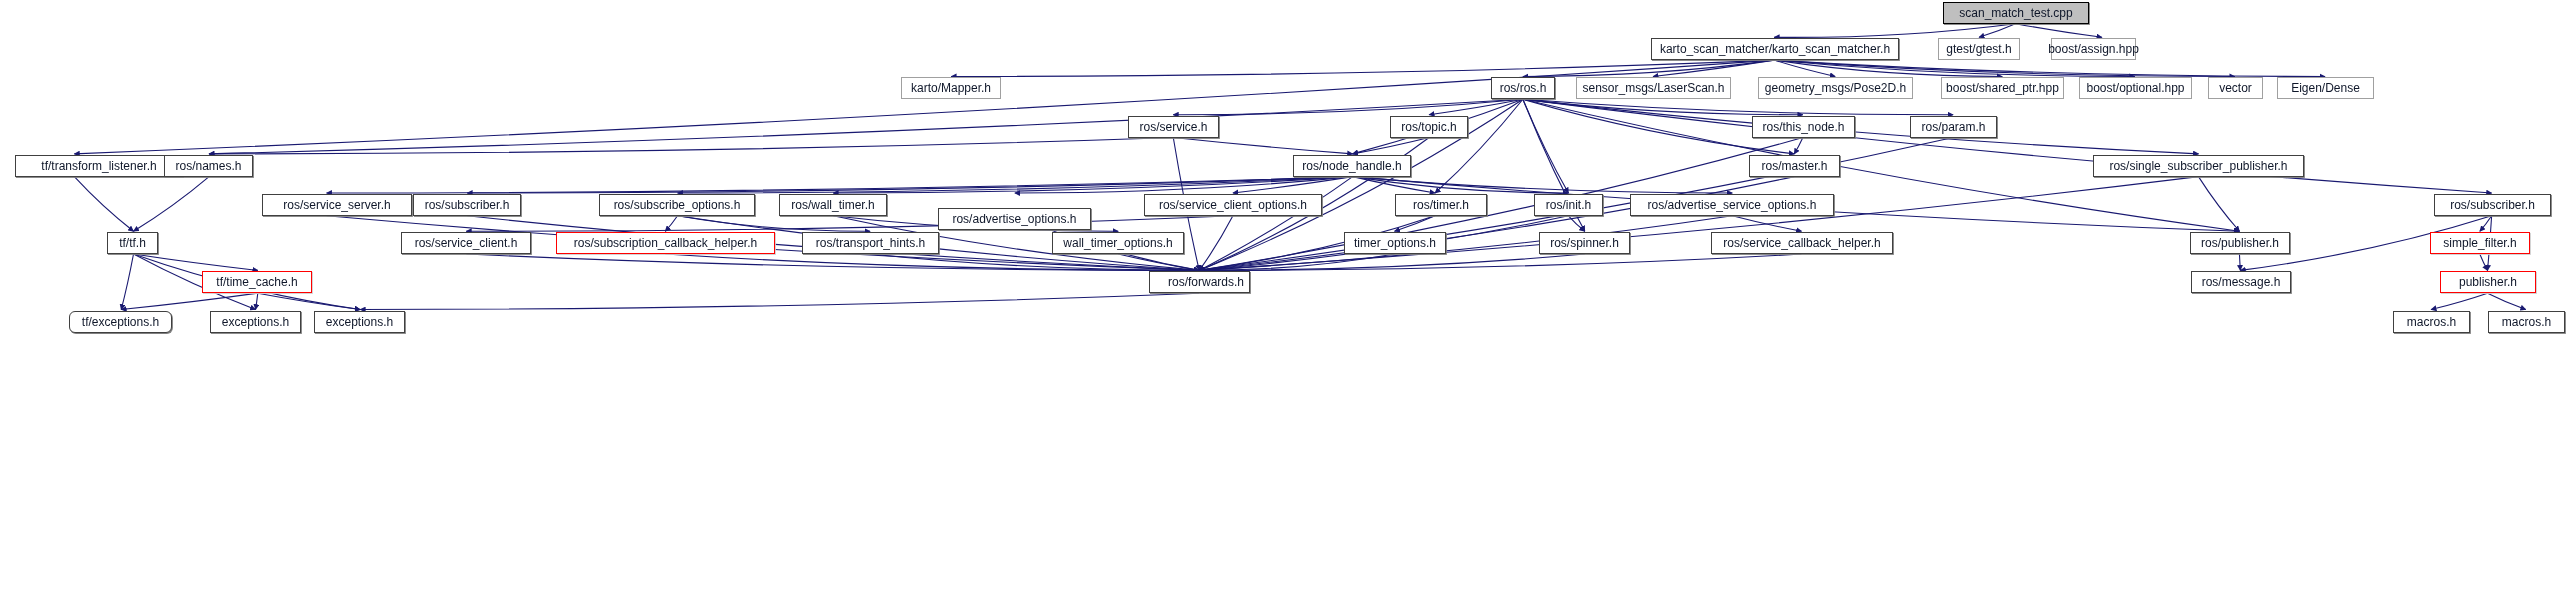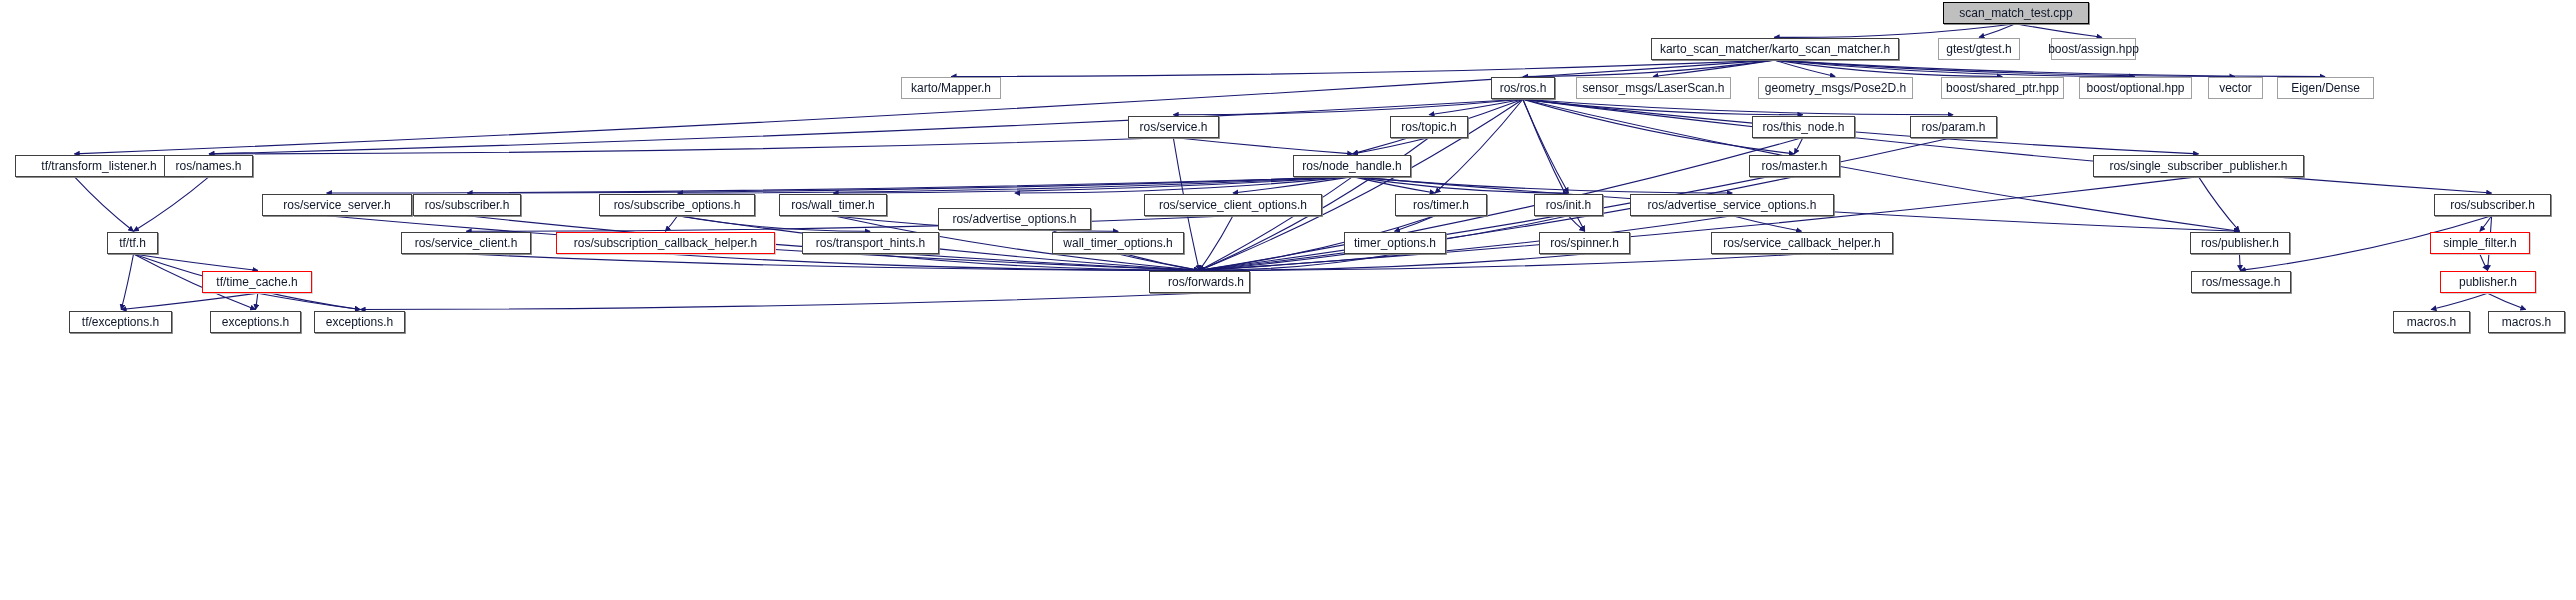--- a/index.html
+++ b/index.html
@@ -294,21 +294,21 @@
       </div>
       <div class="node strong" style="left: 1149px; top: 271px; width: 101px; padding-left: 13px;">
         <span class="lbl">ros/forwards.h</span>
       </div>
       <div class="node strong" style="left: 2191px; top: 271px; width: 100px;">
         <span class="lbl">ros/message.h</span>
       </div>
       <div class="node red" style="left: 2440px; top: 271px; width: 96px;">
         <span class="lbl">publisher.h</span>
       </div>
-      <div class="node strong" style="left: 69px; top: 311px; width: 103px;">
+      <div class="node strong" style="left: 69px; top: 311px; width: 103px; border-radius: 6px;">
         <span class="lbl">tf/exceptions.h</span>
       </div>
       <div class="node strong" style="left: 210px; top: 311px; width: 91px;">
         <span class="lbl">exceptions.h</span>
       </div>
       <div class="node strong" style="left: 314px; top: 311px; width: 91px;">
         <span class="lbl">exceptions.h</span>
       </div>
       <div class="node strong" style="left: 2393px; top: 311px; width: 77px;">
         <span class="lbl">macros.h</span>

